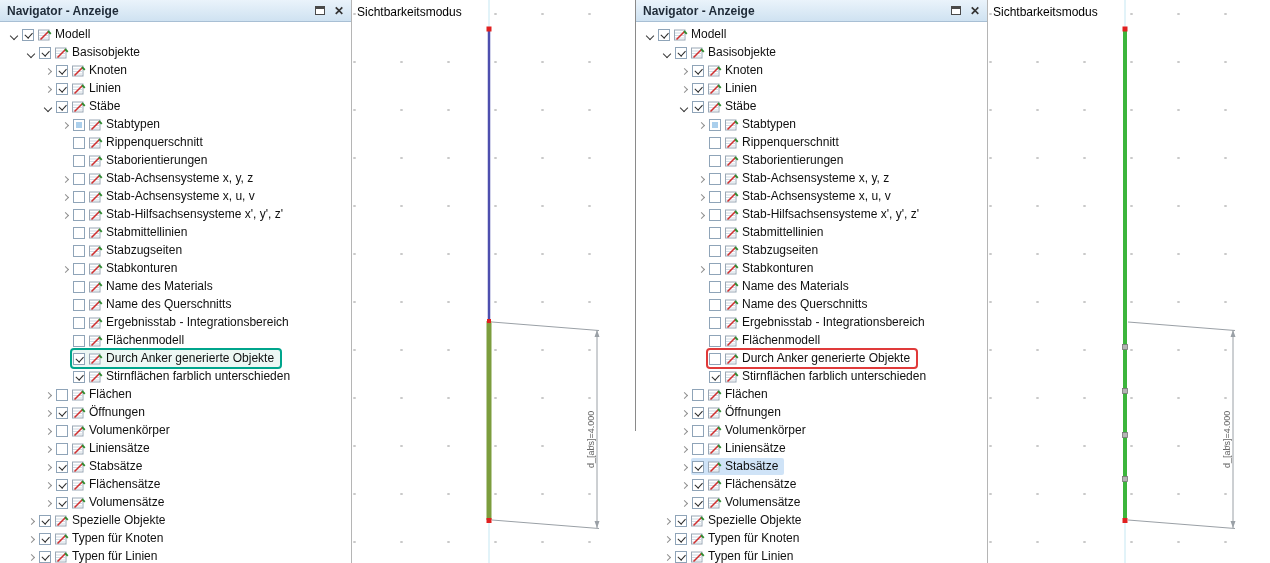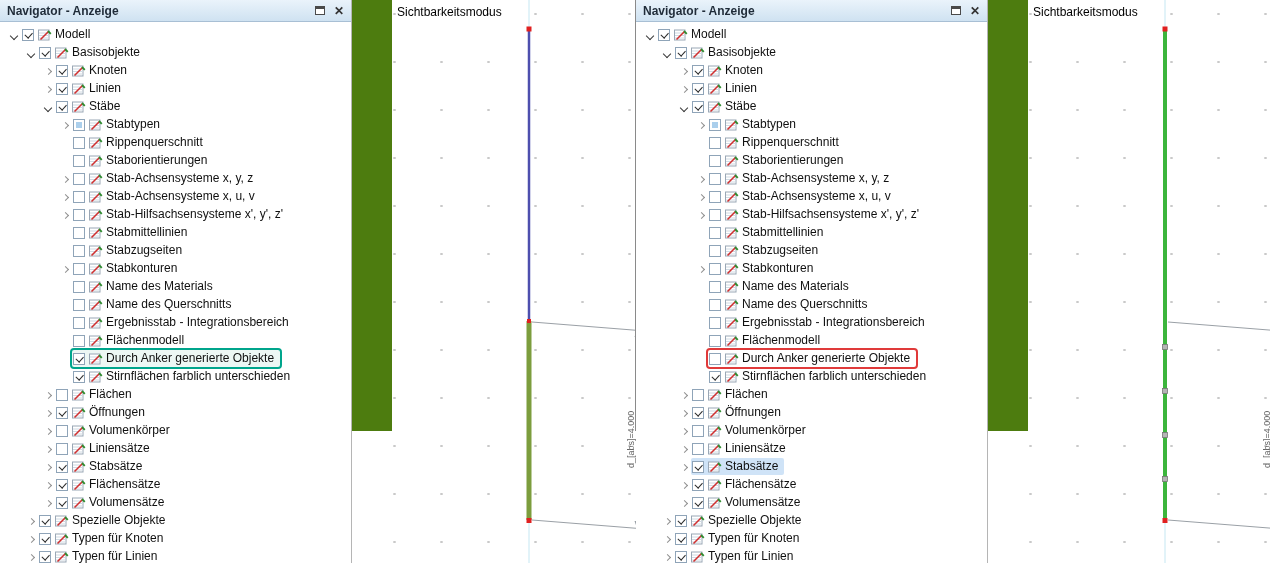--- a/index.html
+++ b/index.html
@@ -1,20 +1,20 @@
 <!DOCTYPE html>
 <html><head>
 <meta charset="utf-8">
 <style>
   html,body{margin:0;padding:0;}
   body{width:1270px;height:563px;position:relative;overflow:hidden;
        font-family:"Liberation Sans",sans-serif;background:#fff;}
   *{box-sizing:border-box;}
 
-  .half{position:absolute;top:0;height:431px;width:635px;background:#4d7c0f;padding-left:20px;}
+  .half{position:absolute;top:0;height:431px;width:635px;background:#8b5cf6;padding-left:20px;}
   .half.right{border-left:1px solid #8a8a8a;}
 
   .nav{position:absolute;left:0;top:0;width:352px;height:563px;background:#fff;
        border-right:1px solid #b5b5b5;}
   .titlebar{height:22px;display:flex;align-items:center;
        background:linear-gradient(#eaf3fb,#cfe2f1);border-bottom:1px solid #a8bfd4;
        padding:0 4px 0 7px;}
   .titlebar .title{flex:1;font-size:12px;font-weight:bold;color:#1f2b38;white-space:nowrap;}
   .tb-icons{display:flex;gap:9px;align-items:center;padding-right:3px;}
   .float-ic{width:10px;height:9px;border:1px solid #4a4a4a;border-top:3px solid #4a4a4a;display:inline-block;background:#fff;}
@@ -37,21 +37,21 @@
   .cb{width:12px;height:12px;flex:none;border:1px solid #8fa4b8;background:#fff;position:relative;margin:0 3px 0 0;}
   .cb.on::after{content:"";position:absolute;left:1.5px;top:2px;width:6px;height:3.5px;
        border-left:1.8px solid #2b2b2b;border-bottom:1.8px solid #2b2b2b;transform:rotate(-48deg);}
   .cb.partial::after{content:"";position:absolute;left:2px;top:2px;right:2px;bottom:2px;background:#abcfec;}
 
   .dicon{width:16px;height:13px;flex:none;display:flex;align-items:center;justify-content:center;}
   .tl{font-size:12px;color:#101010;padding:0 3px 0 2px;line-height:17px;}
 
   .vp{position:absolute;left:352px;top:0;width:283px;height:563px;background-color:#fff;
       background-image:radial-gradient(circle,#c9c9c9 1px,transparent 1.4px);
-      background-size:47px 48px;background-position:26px 38px;margin-left:40px;}
+      background-size:47px 48px;background-position:26px 38px;}
   .vplabel{position:absolute;left:5px;top:5px;font-size:12px;color:#000;z-index:2;}
   .vp svg{position:absolute;left:0;top:0;}
 </style>
 </head>
 <body>
 
 <div class="half" style="left:0">
   <div class="nav">
     <div class="titlebar">
       <span class="title">Navigator - Anzeige</span>

